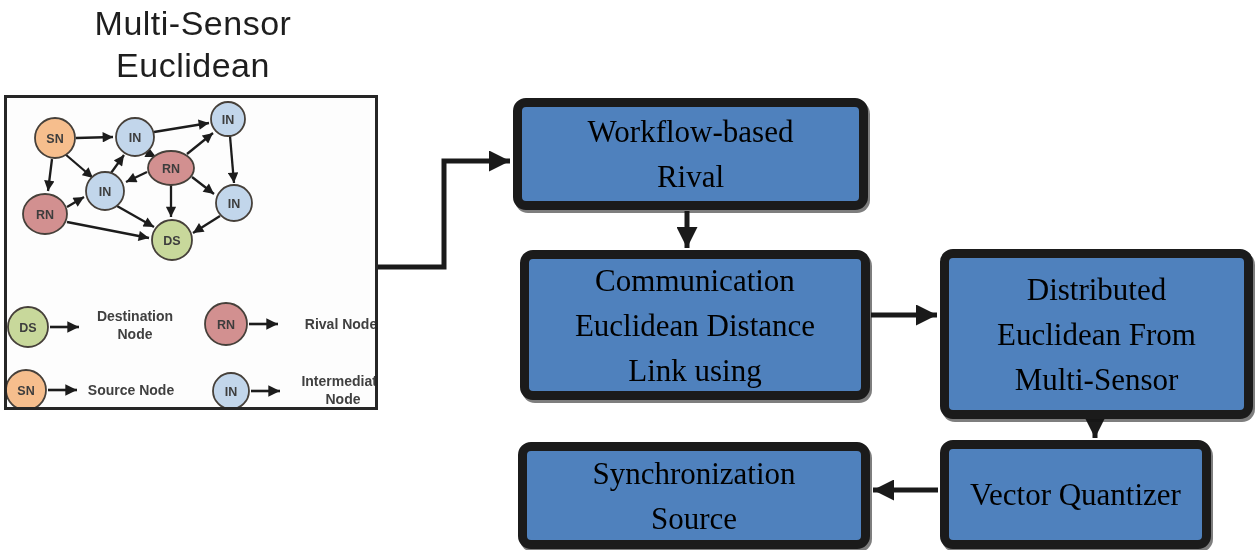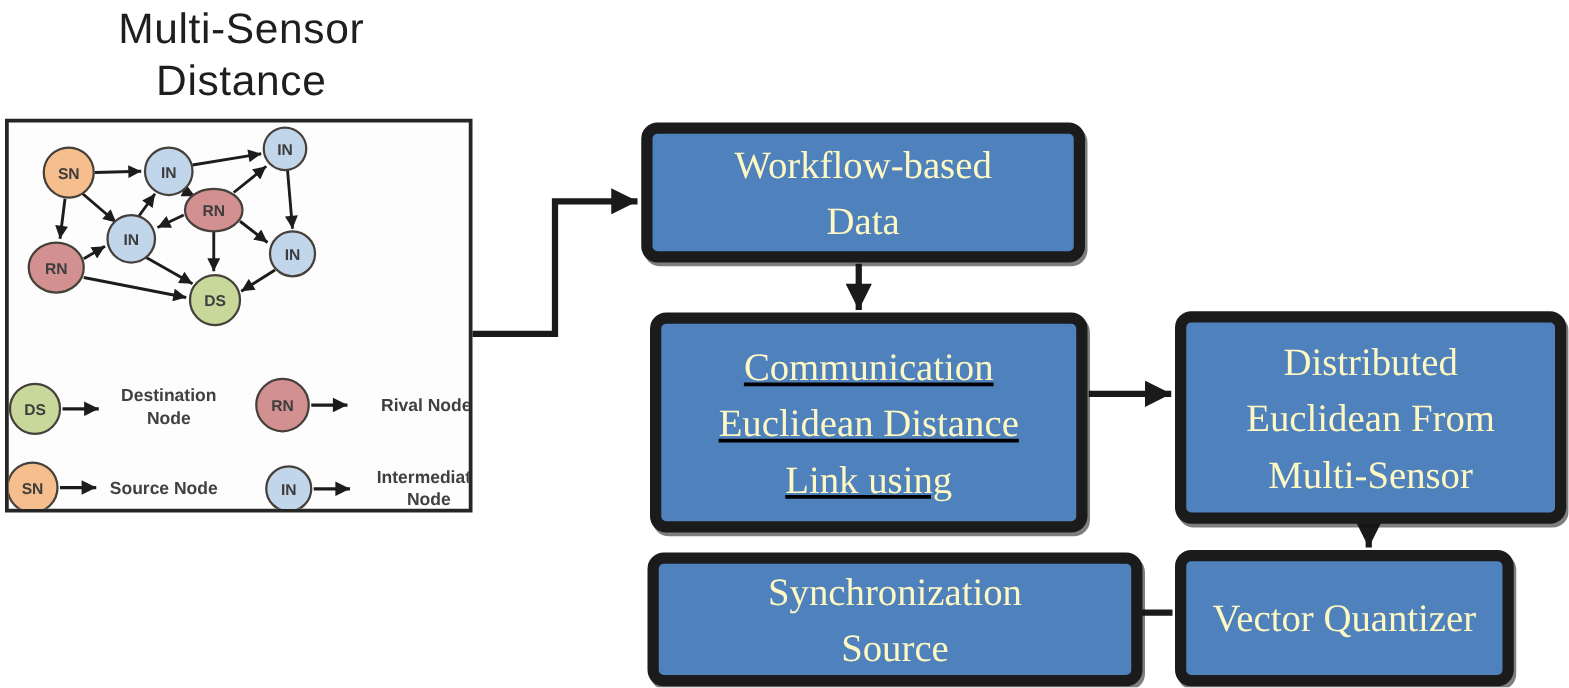--- a/index.html
+++ b/index.html
@@ -26,34 +26,34 @@
   
   .flowbox{
     position:absolute;box-sizing:border-box;
     border:9px solid #1b1b1b;border-radius:13px;
     background:#4F81BD;
     display:flex;flex-direction:column;justify-content:center;align-items:center;
     box-shadow:2px 3px 0 rgba(20,20,20,0.55);
   }
   .flowbox .line{
     font-family:"Liberation Serif",serif;font-size:31px;line-height:45px;
-    color:#fef9c3;text-align:right;white-space:nowrap;
+    color:#000000;text-align:right;white-space:nowrap;
   }
   
   .connectors{position:absolute;left:0;top:0;width:1255px;height:550px;pointer-events:none;}
   .connector{stroke:#1a1a1a;stroke-width:5;fill:none;stroke-linejoin:miter;}
 </style>
 </head>
 <body>
 
 <div class="canvas">
 
   <div class="title">
     <div>Multi-Sensor</div>
-    <div>Distance</div>
+    <div>Euclidean</div>
   </div>
 
   <div class="panel">
     <svg viewBox="0 0 368 309" preserveAspectRatio="none">
       <defs>
         <marker id="nah" viewBox="0 0 10 10" refX="10" refY="5" markerWidth="5" markerHeight="4.5" orient="auto-start-reverse" markerUnits="strokeWidth">
           <path d="M0,0 L10,5 L0,10 z" fill="#1c1c1c"></path>
         </marker>
       </defs>
 
@@ -128,36 +128,36 @@
     </defs>
     <path class="connector" marker-end="url(#fah)" d="M378,267 L444,267 L444,161 L510,161"></path>
     <path class="connector" marker-end="url(#fah)" d="M687,211 L687,248"></path>
     <path class="connector" marker-end="url(#fah)" d="M871,315 L937,315"></path>
     <path class="connector" marker-end="url(#fah)" d="M1095,397 L1095,438"></path>
     <path class="connector" marker-end="url(#fah)" d="M938,490 L873,490"></path>
   </svg>
 
   <div class="flowbox" style="left:513px;top:98px;width:355px;height:112px;">
     <div class="line">Workflow-based</div>
-    <div class="line">Data</div>
+    <div class="line">Rival</div>
   </div>
 
-  <div class="flowbox" style="left:520px;top:250px;width:350px;height:176px;text-decoration:underline;">
+  <div class="flowbox" style="left:520px;top:250px;width:350px;height:150px;">
     <div class="line">Communication</div>
     <div class="line">Euclidean Distance</div>
     <div class="line">Link using</div>
   </div>
 
   <div class="flowbox" style="left:940px;top:249px;width:313px;height:170px;">
     <div class="line">Distributed</div>
     <div class="line">Euclidean From</div>
     <div class="line">Multi-Sensor</div>
   </div>
 
-  <div class="flowbox" style="left:518px;top:442px;width:396px;height:107px;">
+  <div class="flowbox" style="left:518px;top:442px;width:352px;height:107px;">
     <div class="line">Synchronization</div>
     <div class="line">Source</div>
   </div>
 
   <div class="flowbox" style="left:940px;top:440px;width:271px;height:109px;">
     <div class="line">Vector Quantizer</div>
   </div>
 
 </div>
 

